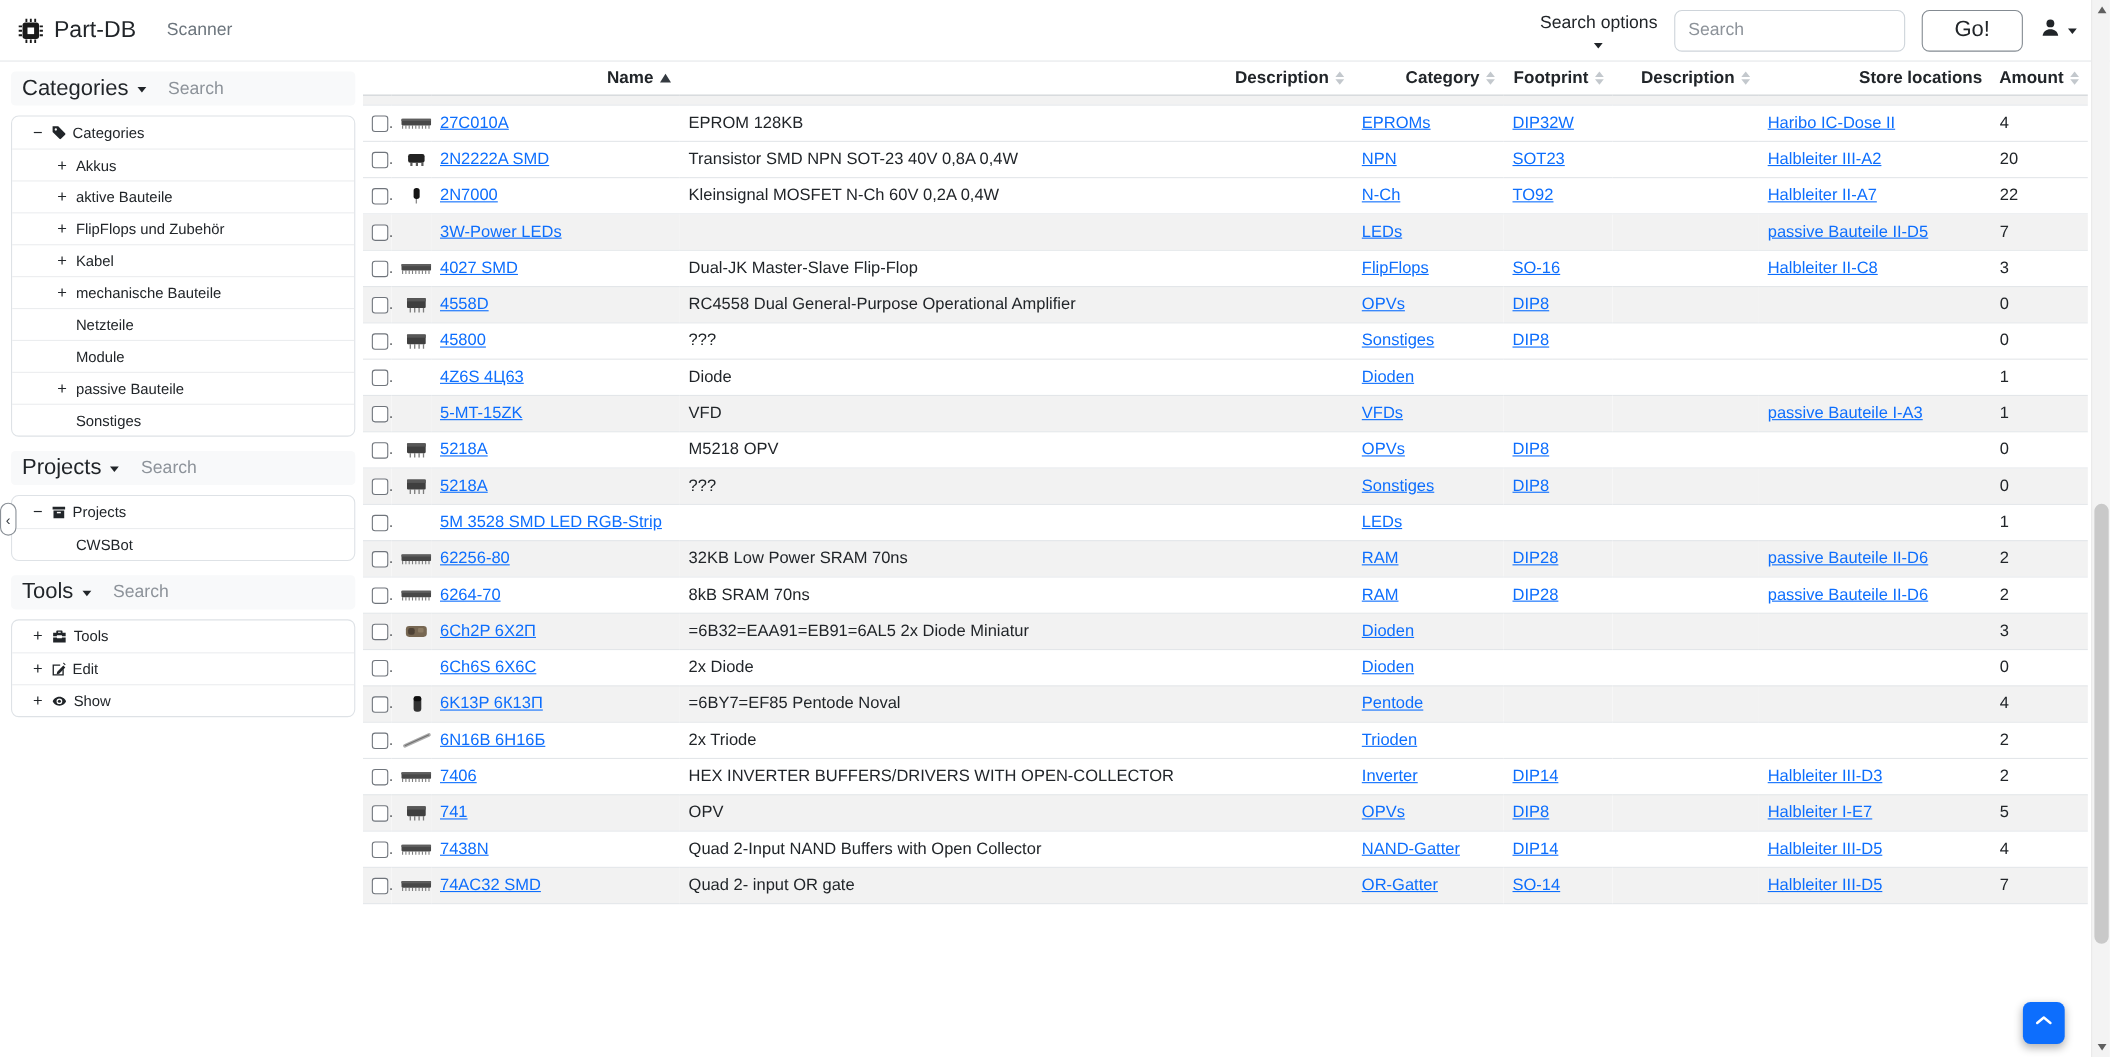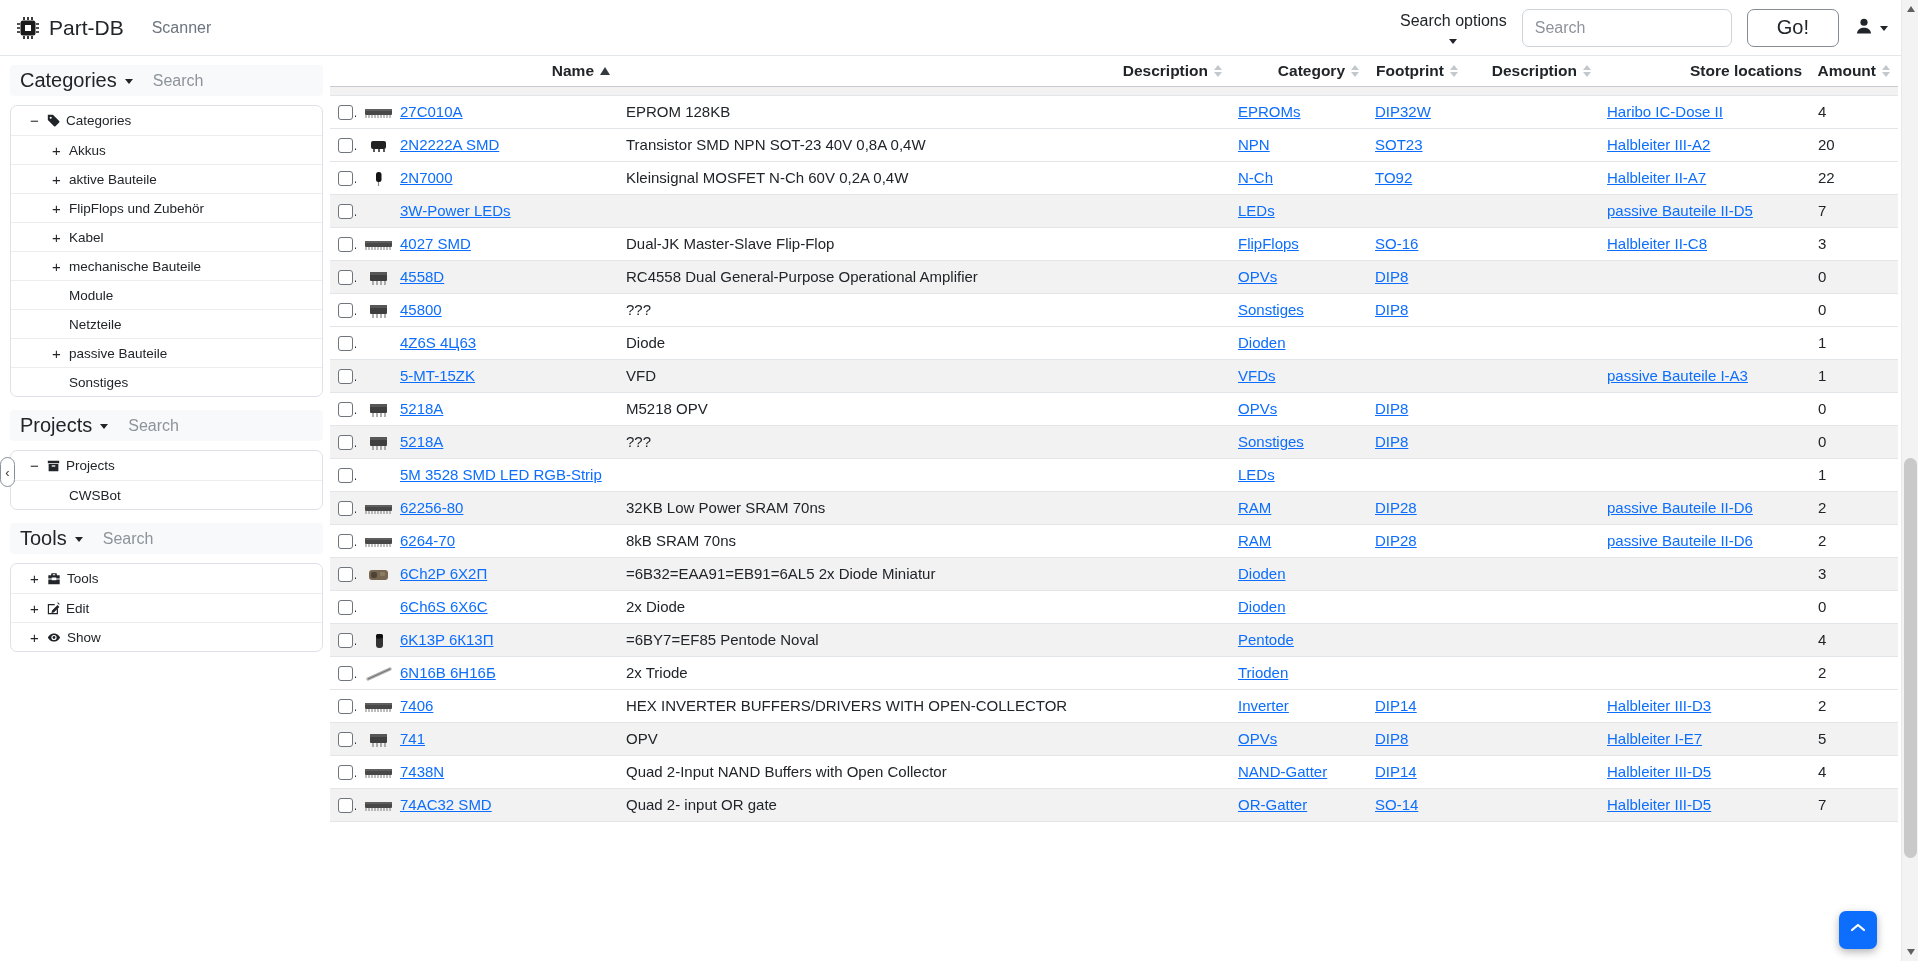--- a/index.html
+++ b/index.html
@@ -144,25 +144,25 @@
       <div class="tree-row lvl1">
         <span class="expander">+</span>
         <span class="tree-label">Kabel</span>
       </div>
       <div class="tree-row lvl1">
         <span class="expander">+</span>
         <span class="tree-label">mechanische Bauteile</span>
       </div>
       <div class="tree-row lvl1">
         <span class="expander"></span>
+        <span class="tree-label">Netzteile</span>
+      </div>
+      <div class="tree-row lvl1">
+        <span class="expander"></span>
         <span class="tree-label">Module</span>
-      </div>
-      <div class="tree-row lvl1">
-        <span class="expander"></span>
-        <span class="tree-label">Netzteile</span>
       </div>
       <div class="tree-row lvl1">
         <span class="expander">+</span>
         <span class="tree-label">passive Bauteile</span>
       </div>
       <div class="tree-row lvl1">
         <span class="expander"></span>
         <span class="tree-label">Sonstiges</span>
       </div>
     </div>

